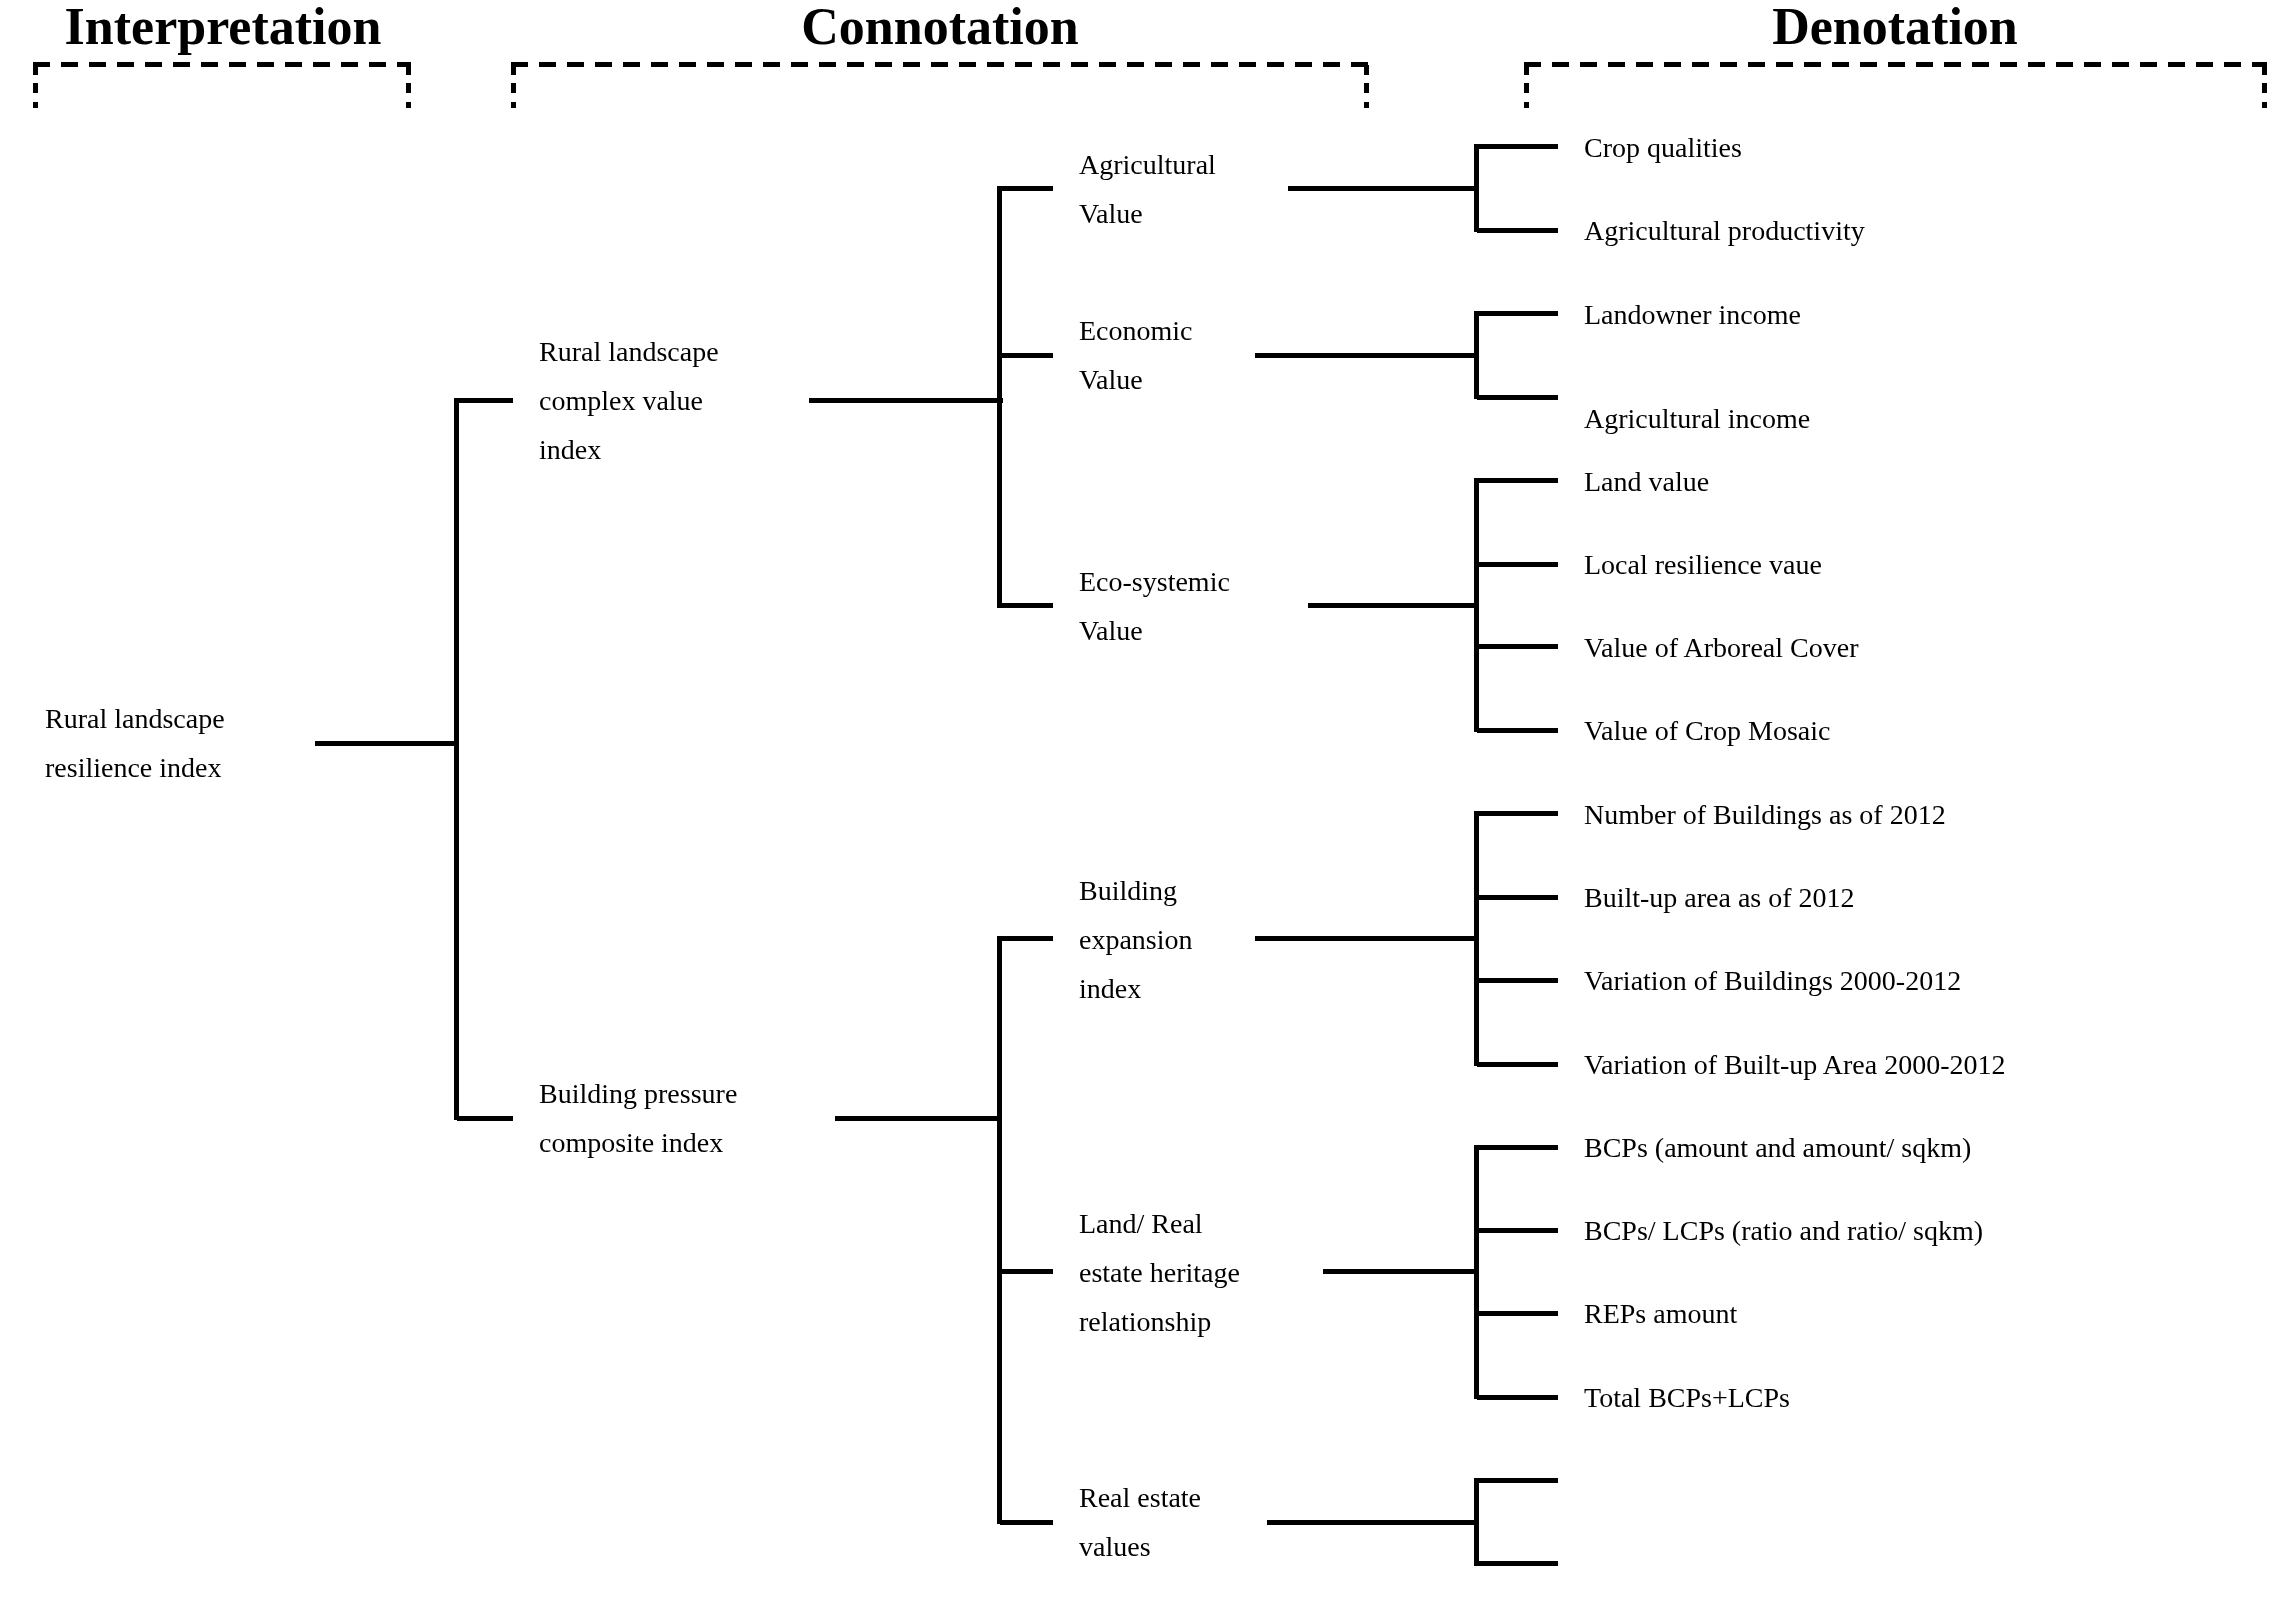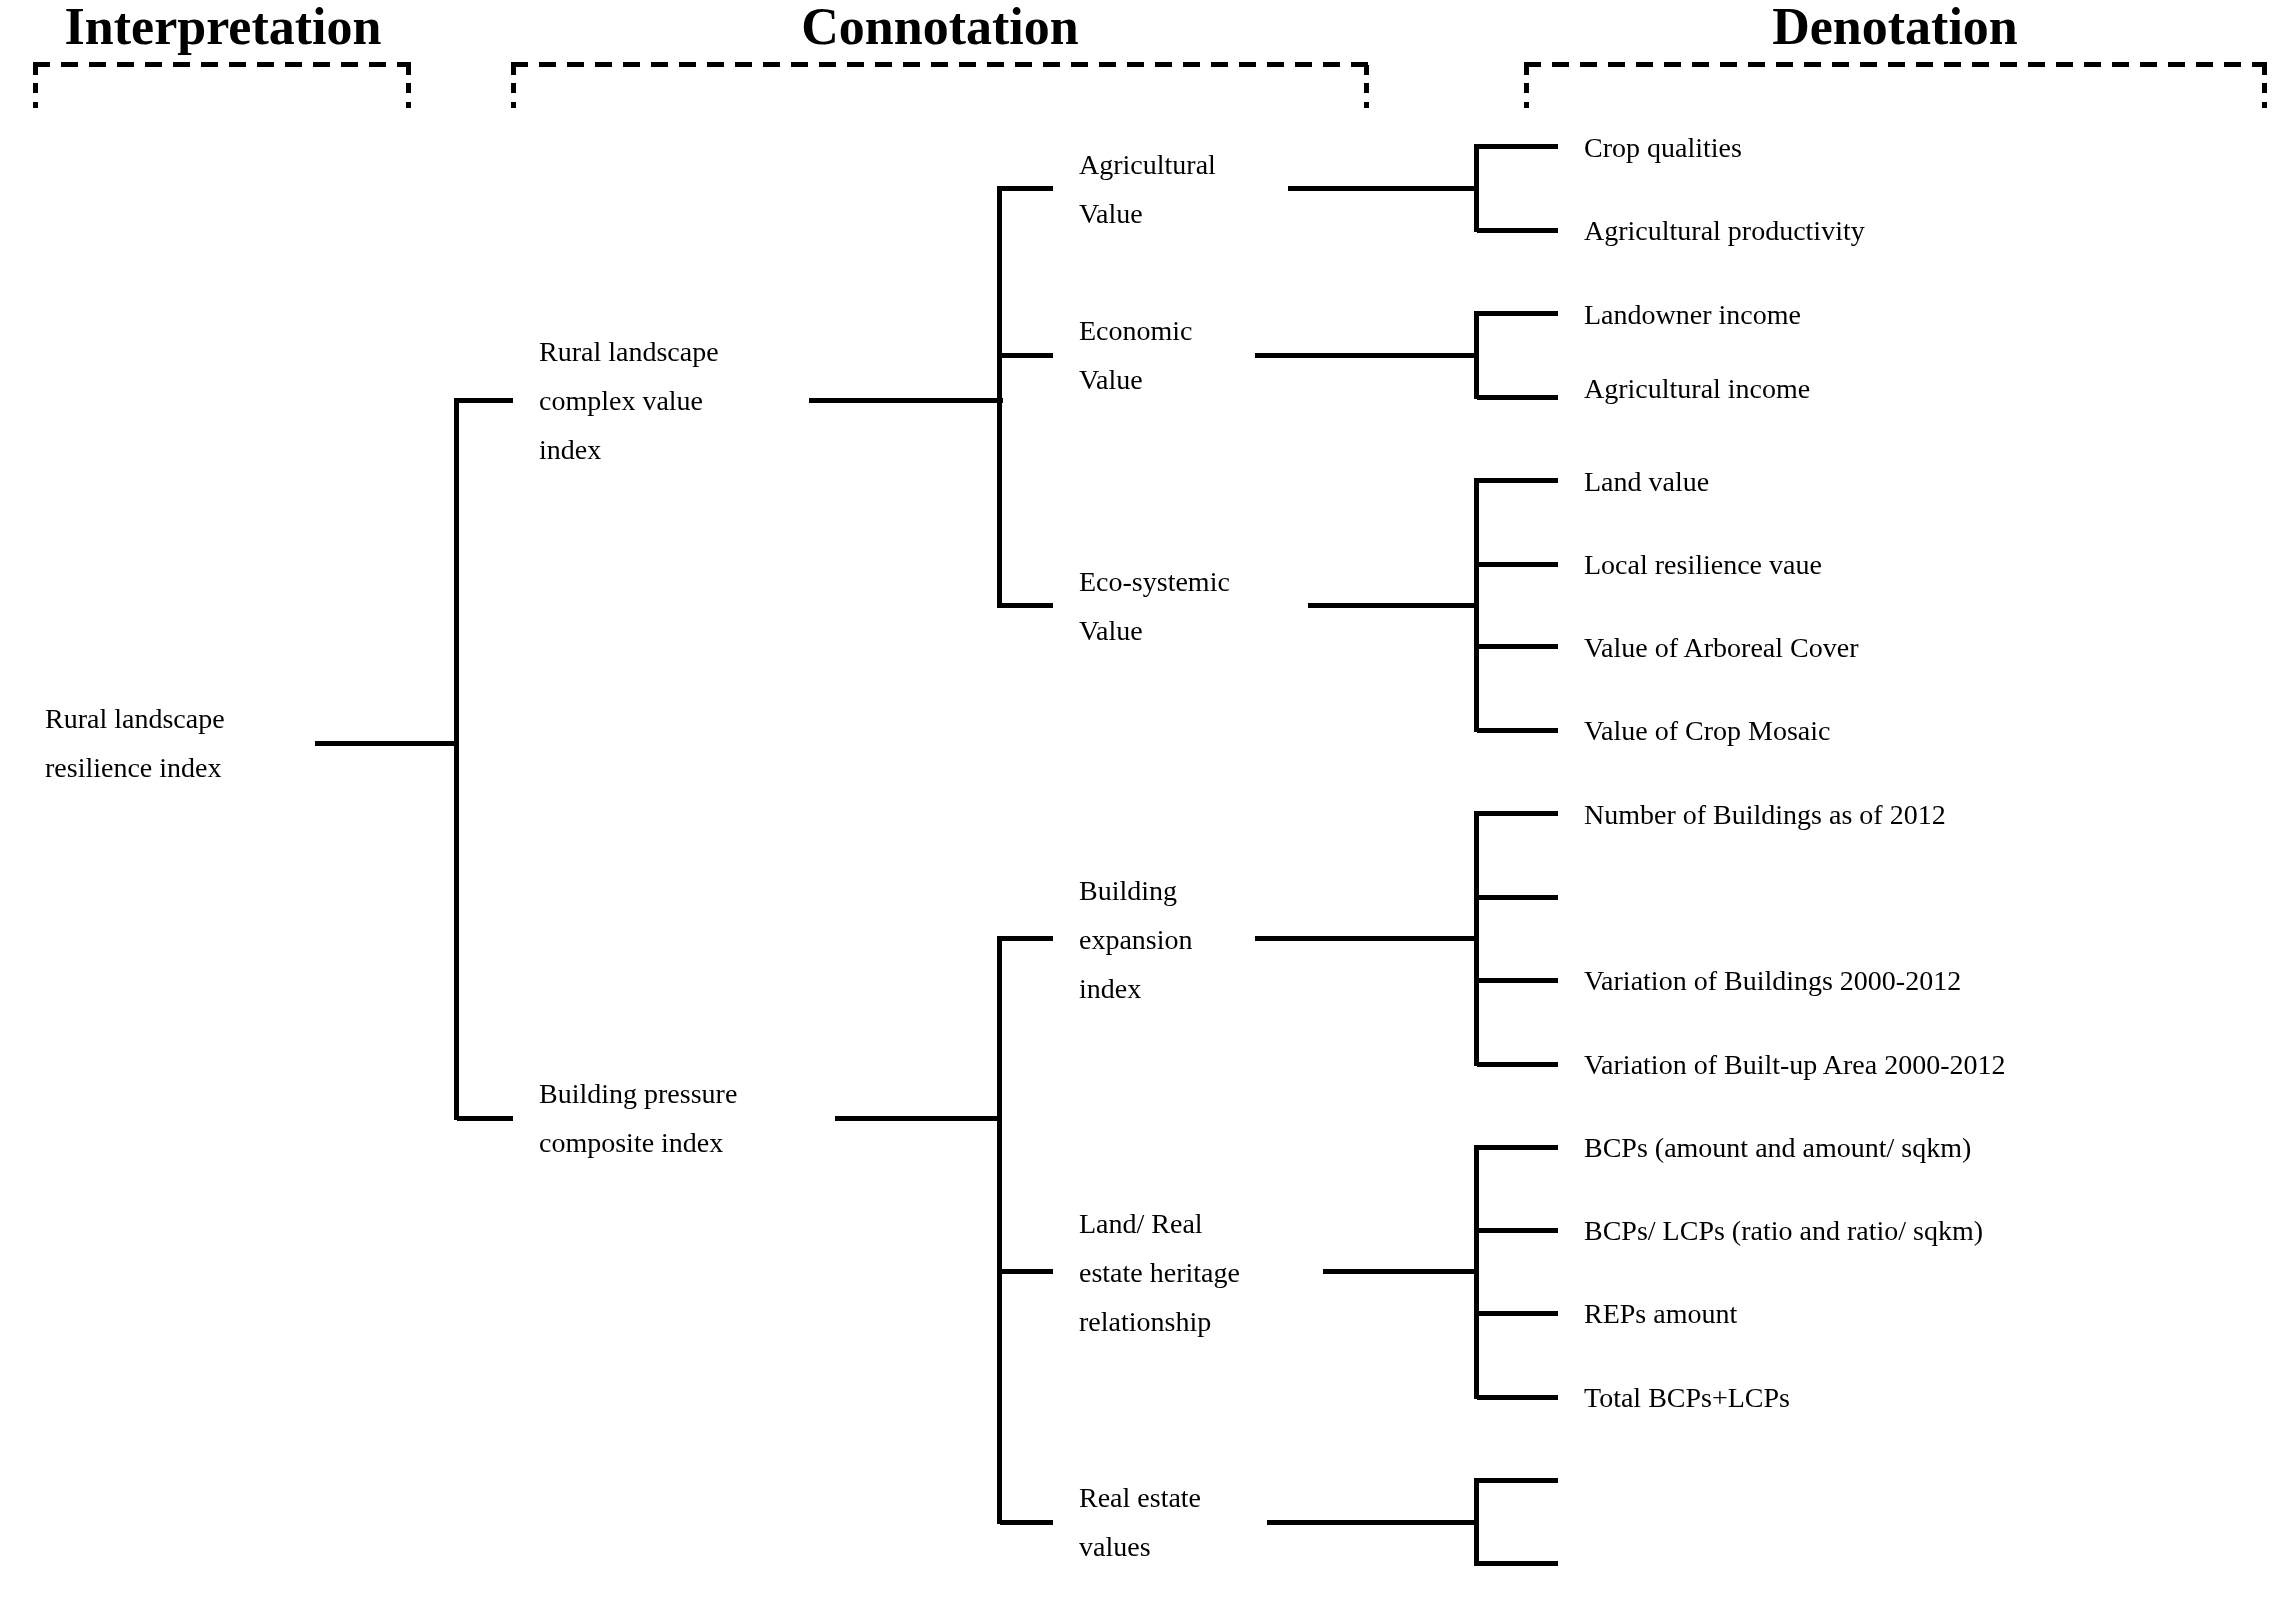--- a/index.html
+++ b/index.html
@@ -104,26 +104,27 @@
 index</div>
   <div class="node" id="n-land" style="left:1079px; top:1272px">Land/ Real
 estate heritage
 relationship</div>
   <div class="node" id="n-rev" style="left:1079px; top:1522px">Real estate
 values</div>
 
   <div class="node" id="n-leaf0" style="left:1584px; top:147px">Crop qualities</div>
   <div class="node" id="n-leaf1" style="left:1584px; top:230px">Agricultural productivity</div>
   <div class="node" id="n-leaf2" style="left:1584px; top:314px">Landowner income</div>
-  <div class="node" id="n-leaf3" style="left:1584px; top:388px">Agricultural income</div>
+  <div class="node" id="n-leaf3" style="left:1584px; top:418px">Agricultural income</div>
   <div class="node" id="n-leaf4" style="left:1584px; top:481px">Land value</div>
   <div class="node" id="n-leaf5" style="left:1584px; top:564px">Local resilience vaue</div>
   <div class="node" id="n-leaf6" style="left:1584px; top:647px">Value of Arboreal Cover</div>
   <div class="node" id="n-leaf7" style="left:1584px; top:730px">Value of Crop Mosaic</div>
   <div class="node" id="n-leaf8" style="left:1584px; top:814px">Number of Buildings as of 2012</div>
+  <div class="node" id="n-leaf9" style="left:1584px; top:897px">Built-up area as of 2012</div>
   <div class="node" id="n-leaf10" style="left:1584px; top:980px">Variation of Buildings 2000-2012</div>
   <div class="node" id="n-leaf11" style="left:1584px; top:1064px">Variation of Built-up Area 2000-2012</div>
   <div class="node" id="n-leaf12" style="left:1584px; top:1147px">BCPs (amount and amount/ sqkm)</div>
   <div class="node" id="n-leaf13" style="left:1584px; top:1230px">BCPs/ LCPs (ratio and ratio/ sqkm)</div>
   <div class="node" id="n-leaf14" style="left:1584px; top:1313px">REPs amount</div>
   <div class="node" id="n-leaf15" style="left:1584px; top:1397px">Total BCPs+LCPs</div>
 
   <div id="wires">
       <div class="line" style="left: 315px; top: 741px; width: 144px; height: 4.6px;"></div>
       <div class="line" style="left: 454px; top: 398px; width: 4.6px; height: 722px;"></div>

